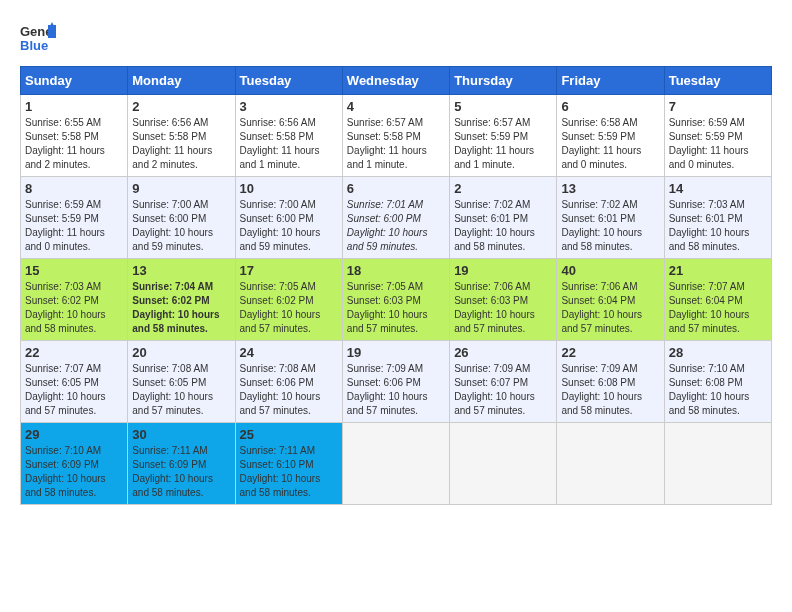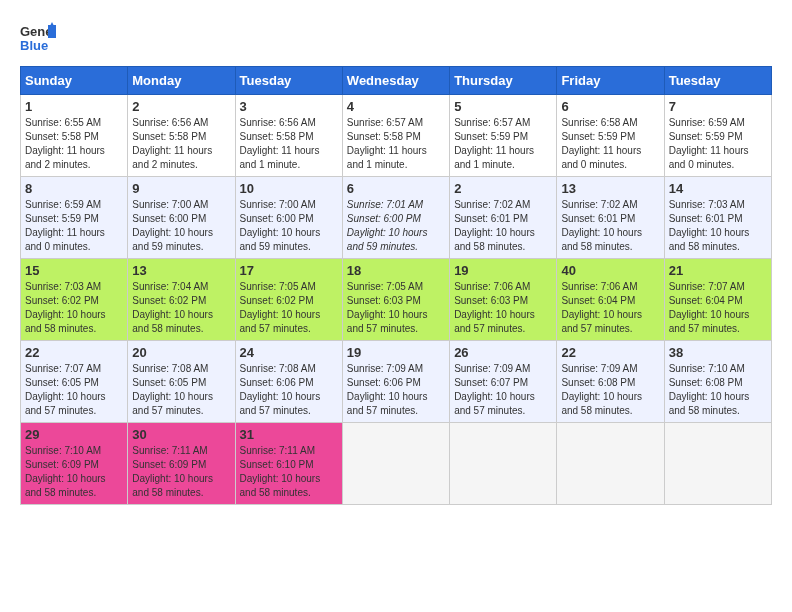--- a/index.html
+++ b/index.html
@@ -222,21 +222,21 @@
       <tr style="background: #bef264;">
         <td>
           <span class="day-num">15</span>
           <div class="day-info" style="white-space: pre-line;">Sunrise: 7:03 AM
 Sunset: 6:02 PM
 Daylight: 10 hours
 and 58 minutes.</div>
         </td>
         <td>
           <span class="day-num">13</span>
-          <div class="day-info" style="white-space: pre-line;">Sunrise: 7:04 AM
+          <div class="day-info" style="white-space: pre-line; font-weight: bold;">Sunrise: 7:04 AM
 Sunset: 6:02 PM
 Daylight: 10 hours
 and 58 minutes.</div>
         </td>
         <td>
           <span class="day-num">17</span>
           <div class="day-info" style="white-space: pre-line;">Sunrise: 7:05 AM
 Sunset: 6:02 PM
 Daylight: 10 hours
 and 57 minutes.</div>
@@ -307,44 +307,44 @@
 and 57 minutes.</div>
         </td>
         <td>
           <span class="day-num">22</span>
           <div class="day-info" style="white-space: pre-line;">Sunrise: 7:09 AM
 Sunset: 6:08 PM
 Daylight: 10 hours
 and 58 minutes.</div>
         </td>
         <td>
-          <span class="day-num">38</span>
+          <span class="day-num">28</span>
           <div class="day-info" style="white-space: pre-line;">Sunrise: 7:10 AM
 Sunset: 6:08 PM
 Daylight: 10 hours
 and 58 minutes.</div>
         </td>
       </tr>
-      <tr style="background: #ec4899;">
+      <tr style="background: #0ea5e9;">
         <td>
           <span class="day-num">29</span>
           <div class="day-info" style="white-space: pre-line;">Sunrise: 7:10 AM
 Sunset: 6:09 PM
 Daylight: 10 hours
 and 58 minutes.</div>
         </td>
         <td>
           <span class="day-num">30</span>
           <div class="day-info" style="white-space: pre-line;">Sunrise: 7:11 AM
 Sunset: 6:09 PM
 Daylight: 10 hours
 and 58 minutes.</div>
         </td>
         <td>
-          <span class="day-num">31</span>
+          <span class="day-num">25</span>
           <div class="day-info" style="white-space: pre-line;">Sunrise: 7:11 AM
 Sunset: 6:10 PM
 Daylight: 10 hours
 and 58 minutes.</div>
         </td>
         <td class="empty-cell" style="background: rgb(245, 245, 245);"></td>
         <td class="empty-cell" style="background: rgb(245, 245, 245);"></td>
         <td class="empty-cell" style="background: rgb(245, 245, 245);"></td>
         <td class="empty-cell" style="background: rgb(245, 245, 245);"></td>
       </tr>

